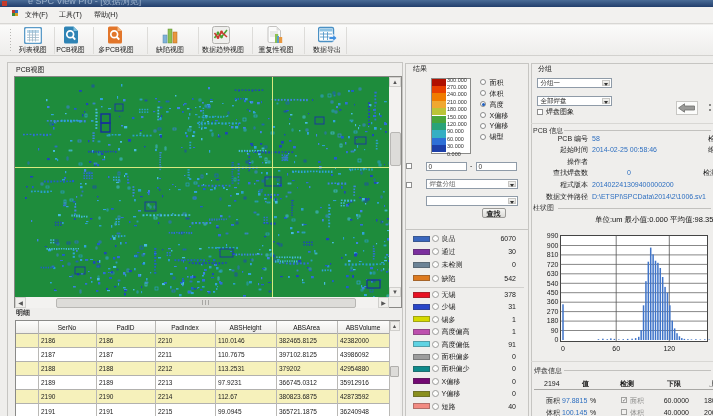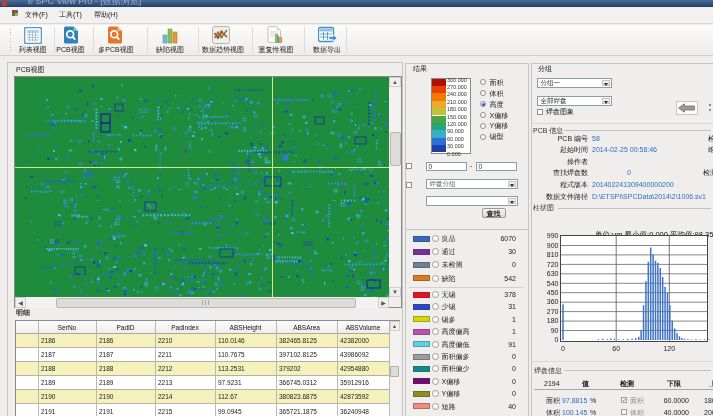--- a/index.html
+++ b/index.html
@@ -1680,21 +1680,21 @@
 <div class="ab t7" style="left:508px;top:157.7px;width:80px;text-align:right;color:#222">操作者</div>
 <div class="ab t7" style="left:508px;top:169.3px;width:80px;text-align:right;color:#222">查找焊盘数</div>
 <div class="ab t7 blue" style="left:627px;top:169.3px">0</div>
 <div class="ab t7" style="left:703px;top:169.3px;width:12px;overflow:hidden;white-space:nowrap">检测</div>
 <div class="ab t7" style="left:508px;top:180.9px;width:80px;text-align:right;color:#222">程式版本</div>
 <div class="ab t7 blue" style="left:592px;top:180.9px;white-space:nowrap">201402241309400000200</div>
 <div class="ab t7" style="left:508px;top:192.5px;width:80px;text-align:right;color:#222">数据文件路径</div>
 <div class="ab t7 blue" style="left:592px;top:192.5px;white-space:nowrap">D:\ETSPI\SPCData\2014\2\1006.sv1</div>
 <div class="ab t7" style="left:533px;top:204px;color:#333">柱状图</div>
 <div class="ab" style="left:558px;top:207.5px;width:153px;height:1px;background:#c2c1be"></div>
-<div class="ab t75" style="left:595px;top:230px;width:118px;overflow:hidden;white-space:nowrap">单位:um 最小值:0.000 平均值:98.35</div>
+<div class="ab t75" style="left:595px;top:215px;width:118px;overflow:hidden;white-space:nowrap">单位:um 最小值:0.000 平均值:98.35</div>
 <svg class="ab" style="left:536px;top:230px" width="177" height="126" viewBox="0 0 177 126">
     <rect x="24.5" y="5.5" width="147.0" height="106.0" fill="#fff" stroke="#444" stroke-width="1"></rect>
     <line x1="24.5" y1="15.5" x2="171.5" y2="15.5" stroke="#555" stroke-width="0.7"></line>
     <line x1="24.5" y1="24.9" x2="171.5" y2="24.9" stroke="#555" stroke-width="0.7"></line>
     <line x1="24.5" y1="34.4" x2="171.5" y2="34.4" stroke="#555" stroke-width="0.7"></line>
     <line x1="24.5" y1="43.8" x2="171.5" y2="43.8" stroke="#555" stroke-width="0.7"></line>
     <line x1="24.5" y1="53.3" x2="171.5" y2="53.3" stroke="#555" stroke-width="0.7"></line>
     <line x1="24.5" y1="62.7" x2="171.5" y2="62.7" stroke="#555" stroke-width="0.7"></line>
     <line x1="24.5" y1="72.2" x2="171.5" y2="72.2" stroke="#555" stroke-width="0.7"></line>
     <line x1="24.5" y1="81.6" x2="171.5" y2="81.6" stroke="#555" stroke-width="0.7"></line>

